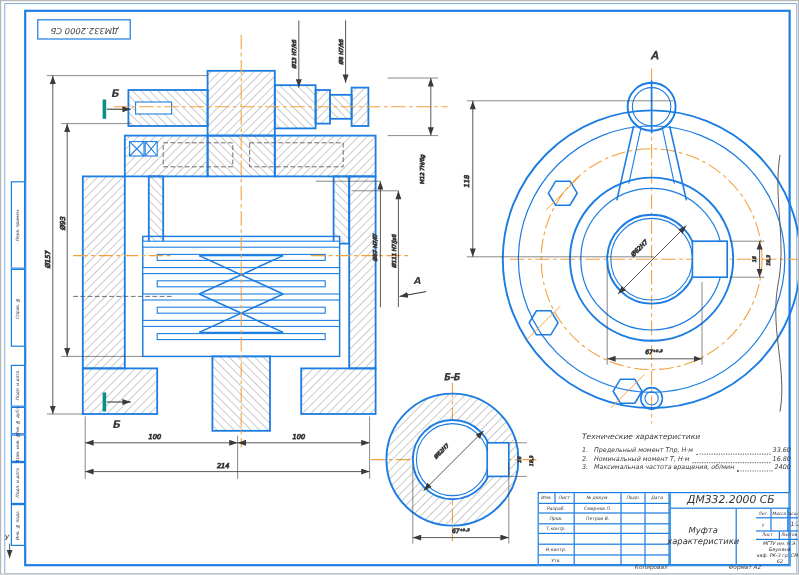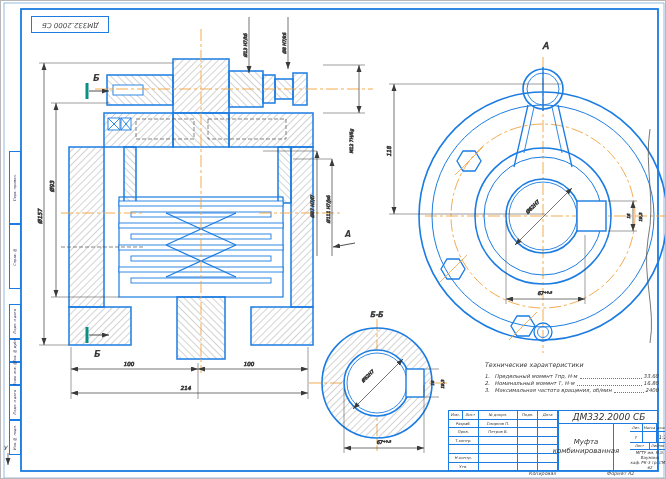--- a/index.html
+++ b/index.html
@@ -357,21 +357,21 @@
       <div class="cell w40"></div>
       <div class="cell w20"></div>
           <div class="cell w20"></div>
     </div>
   </div>
   <div class="tb-right">
     <div class="docnum">ДМ332.2000 СБ</div>
     <div class="tb-low">
       <div class="tname">
         <span>Муфта</span>
-        <span>комбинированная</span>
+        <span>характеристики</span>
       </div>
       <div class="tmeta">
         <div class="mr" style="height:8px;">
           <div class="mc">Лит.</div>
           <div class="mc">Масса</div>
           <div class="mc">Масштаб</div>
         </div>
         <div class="mr" style="height:11px;">
           <div class="mc">у</div>
           <div class="mc"></div>

